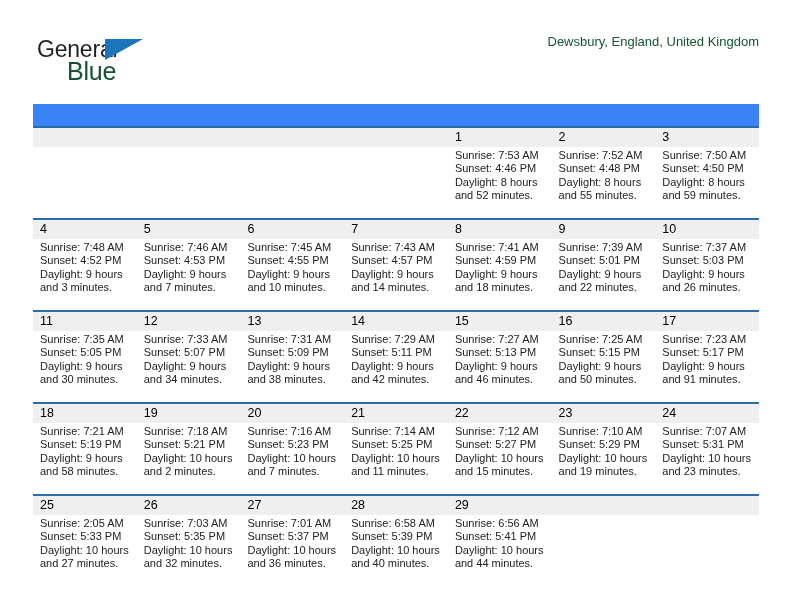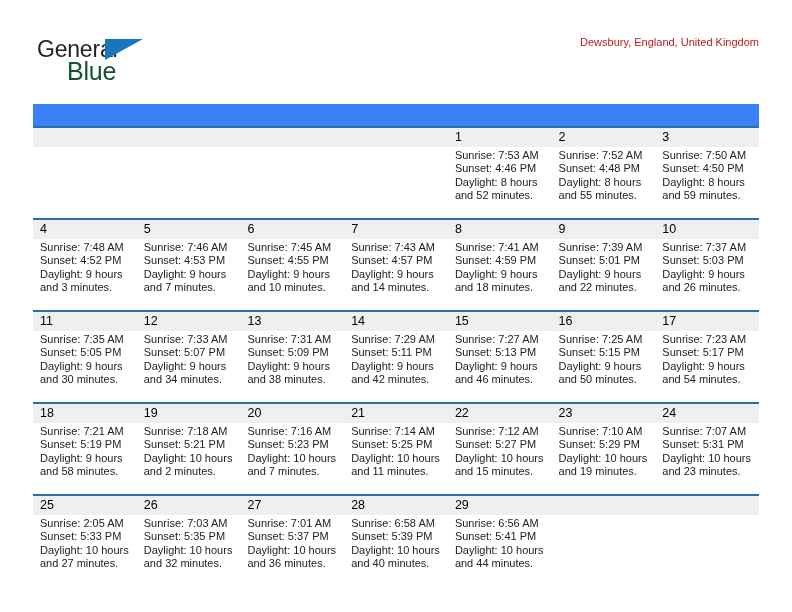--- a/index.html
+++ b/index.html
@@ -69,22 +69,22 @@
     top: 0;
     text-align: right;
   }
   .cal-title {
     font-size: 27px;
     color: #000;
     line-height: 34px;
     white-space: nowrap;
   }
   .cal-subtitle {
-    font-size: 11px;
-    color: #b91c1c;
+    font-size: 13px;
+    color: #14532d;
     line-height: 22px;
     margin-top: 3px;
     white-space: nowrap;
   }
 
   
   .calendar {
     position: absolute;
     left: 33px;
     top: 104px;
@@ -377,21 +377,21 @@
             <div>Daylight: 9 hours</div>
             <div>and 50 minutes.</div>
           </div>
         </div>
         <div class="daycell">
           <div class="daynum">17</div>
           <div class="dayinfo">
             <div>Sunrise: 7:23 AM</div>
             <div>Sunset: 5:17 PM</div>
             <div>Daylight: 9 hours</div>
-            <div>and 54 minutes.</div>
+            <div>and 91 minutes.</div>
           </div>
         </div>
       </div>
     </div>
 
     <div class="week">
       <div class="datebar"></div>
       <div class="daycells">
         <div class="daycell">
           <div class="daynum">18</div>

